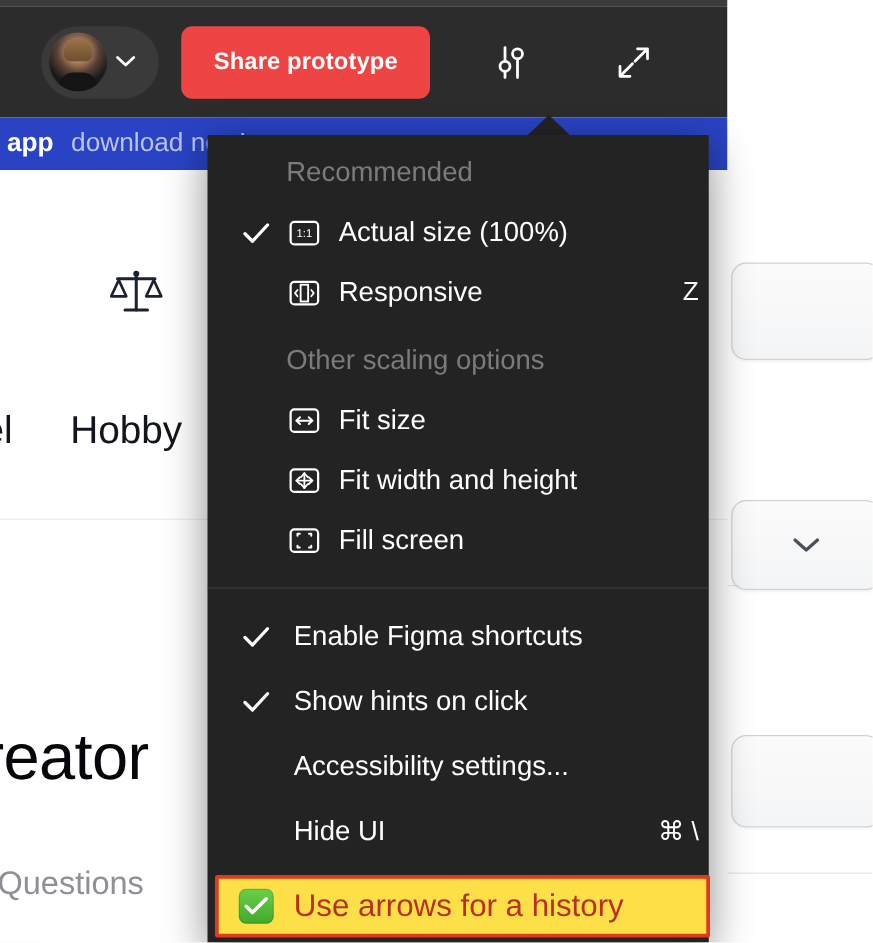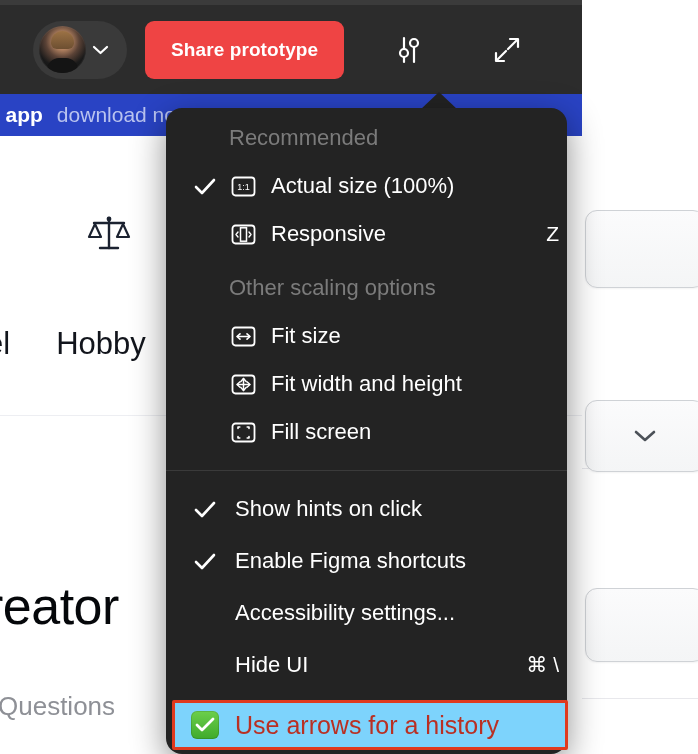--- a/index.html
+++ b/index.html
@@ -129,21 +129,21 @@
     width:0; height:0;
     border-left:19px solid transparent;
     border-right:19px solid transparent;
     border-bottom:18px solid #232323;
     z-index:40;
   }
   .menu{
     position:absolute; left:166px; top:108px;
     width:401px; height:646px;
     background:#232323;
-    border-radius:16px;
+    border-radius:1px;
     box-shadow: 0 10px 34px rgba(0,0,0,.45);
     z-index:41;
     overflow:hidden;
     padding-top:6px;
   }
   .menu-section-title{
     height:48px; display:flex; align-items:center;
     padding-left:63px;
     color:#7b7b7b; font-size:22px;
   }
@@ -169,21 +169,21 @@
     height:1px; background:#3a3a3a; margin:14px 0 12px 0;
   }
   .menu-spacer-sm{ height:6px; }
 
   
   .highlight-box{
     position:absolute; left:172px; top:700px;
     width:396px; height:50px;
     border:3px solid #e03a1e;
     border-radius:2px;
-    background:#7dd3fc;
+    background:#fde047;
     display:flex; align-items:center;
     z-index:60;
   }
   .hl-check{
     margin-left:16px;
     width:28px; height:28px; border-radius:6px;
     background:linear-gradient(180deg,#6ccf4b,#3faa2c);
     display:flex; align-items:center; justify-content:center;
     box-shadow: inset 0 0 0 1px rgba(0,0,0,.12);
     flex:0 0 auto;
@@ -365,31 +365,31 @@
     </div>
 
     <div class="menu-sep"></div>
 
     <div class="menu-item tall">
       <span class="check">
         <svg width="22" height="17" viewBox="0 0 22 17" fill="none" aria-hidden="true">
           <path d="M2 9 L8 15 L20 2" stroke="#ffffff" stroke-width="2.6" stroke-linecap="round" stroke-linejoin="round"></path>
         </svg>
       </span>
-      <span class="mi-label">Show hints on click</span>
+      <span class="mi-label">Enable Figma shortcuts</span>
       <span class="mi-shortcut"></span>
     </div>
 
     <div class="menu-item tall">
       <span class="check">
         <svg width="22" height="17" viewBox="0 0 22 17" fill="none" aria-hidden="true">
           <path d="M2 9 L8 15 L20 2" stroke="#ffffff" stroke-width="2.6" stroke-linecap="round" stroke-linejoin="round"></path>
         </svg>
       </span>
-      <span class="mi-label">Enable Figma shortcuts</span>
+      <span class="mi-label">Show hints on click</span>
       <span class="mi-shortcut"></span>
     </div>
 
     <div class="menu-item tall">
       <span class="check"></span>
       <span class="mi-label">Accessibility settings...</span>
       <span class="mi-shortcut"></span>
     </div>
 
     <div class="menu-item tall">

